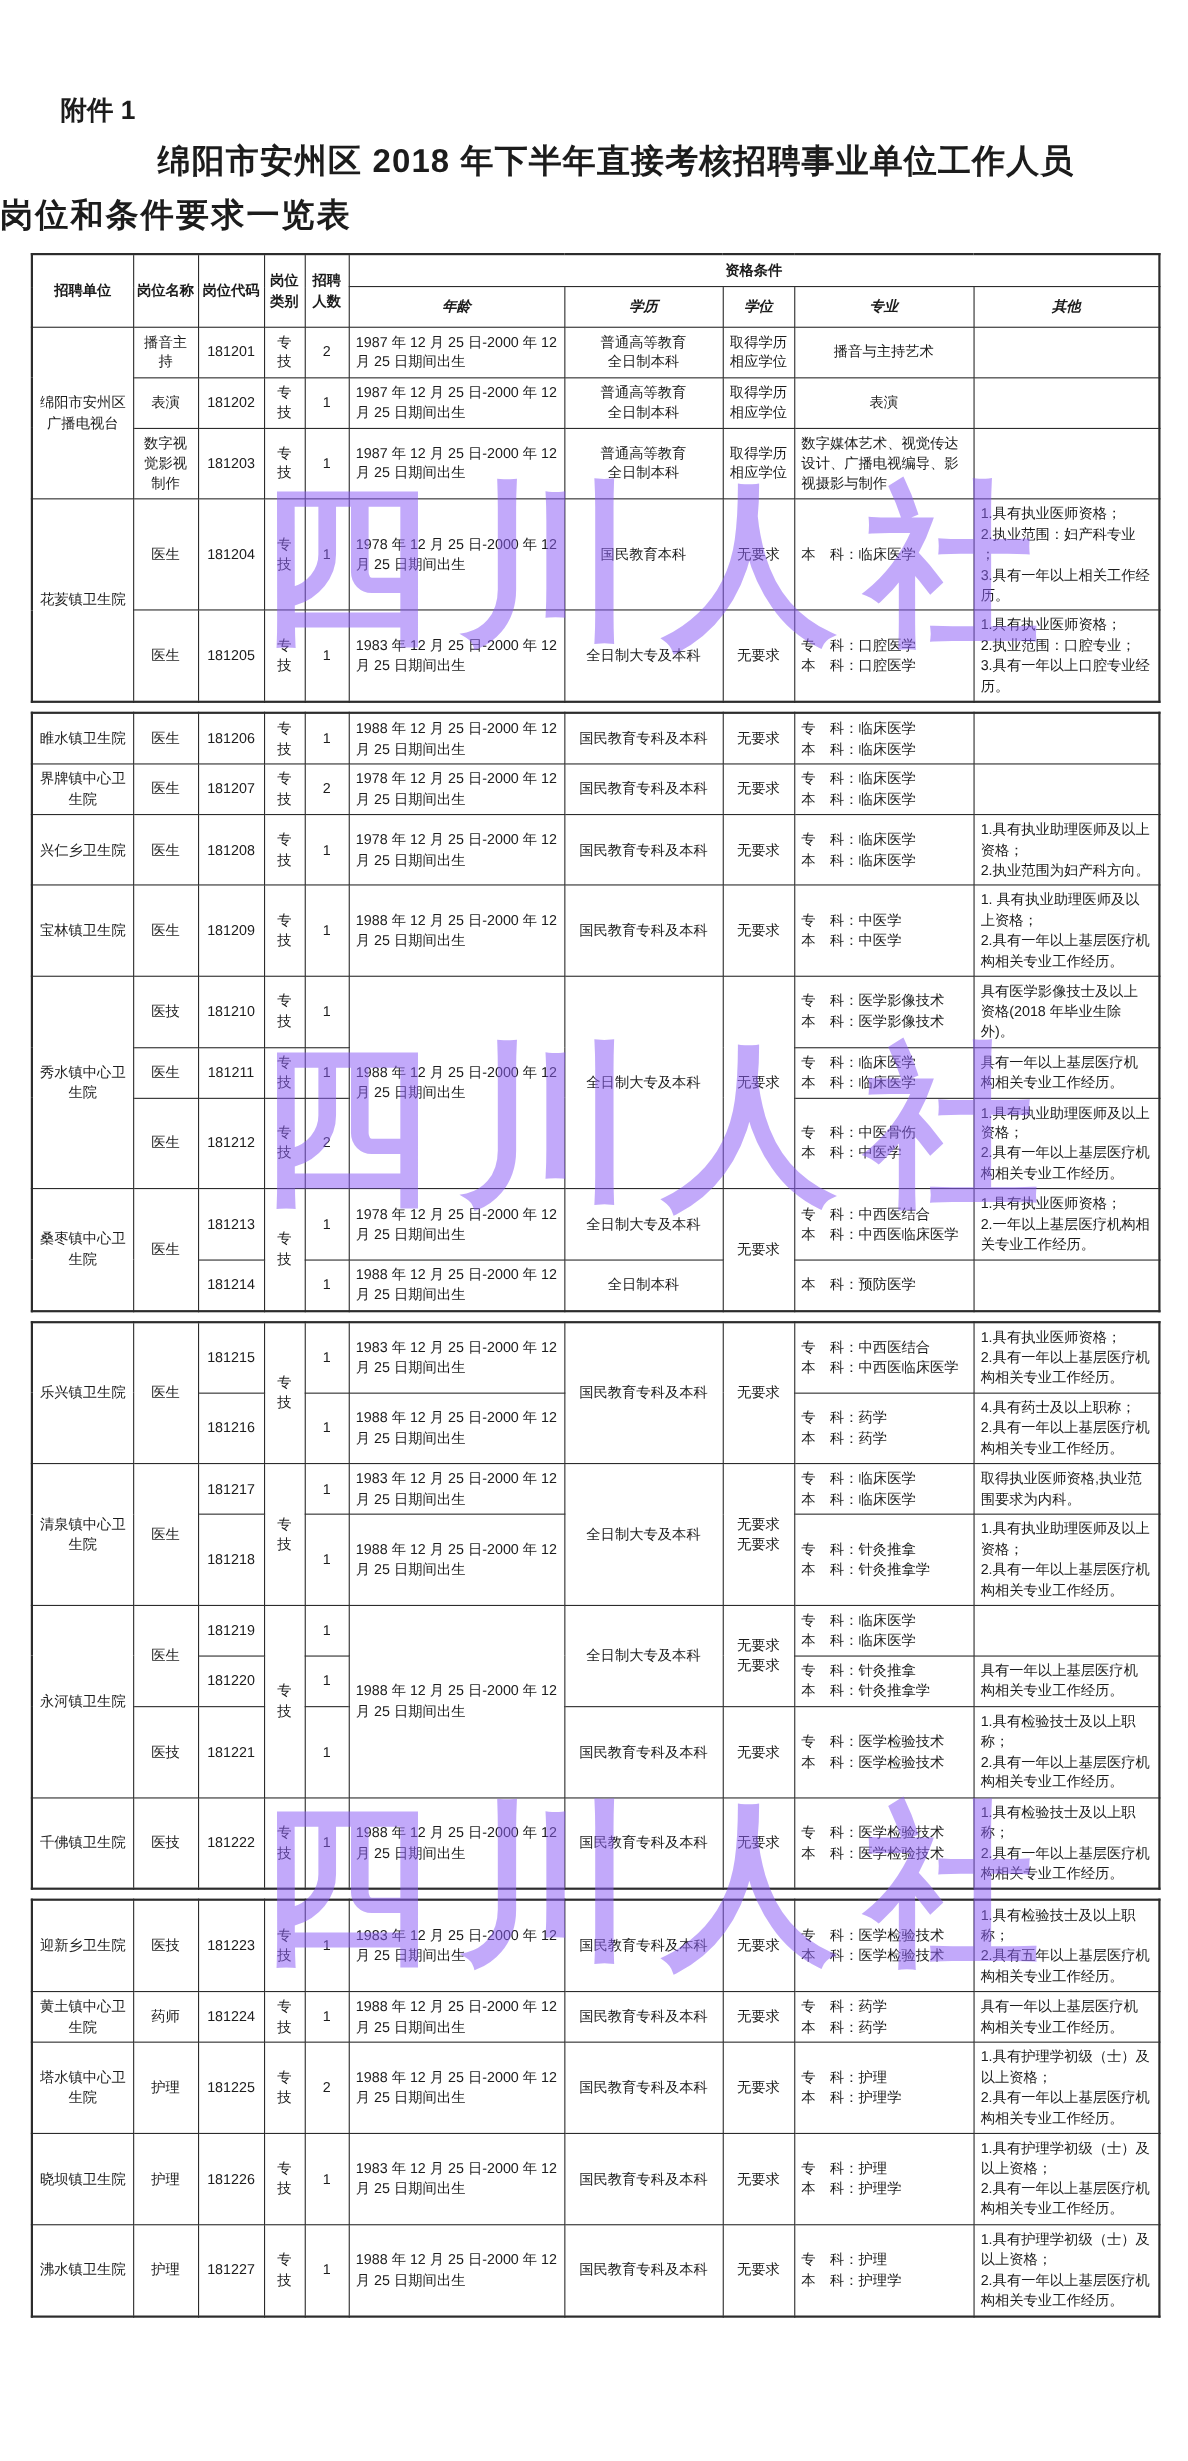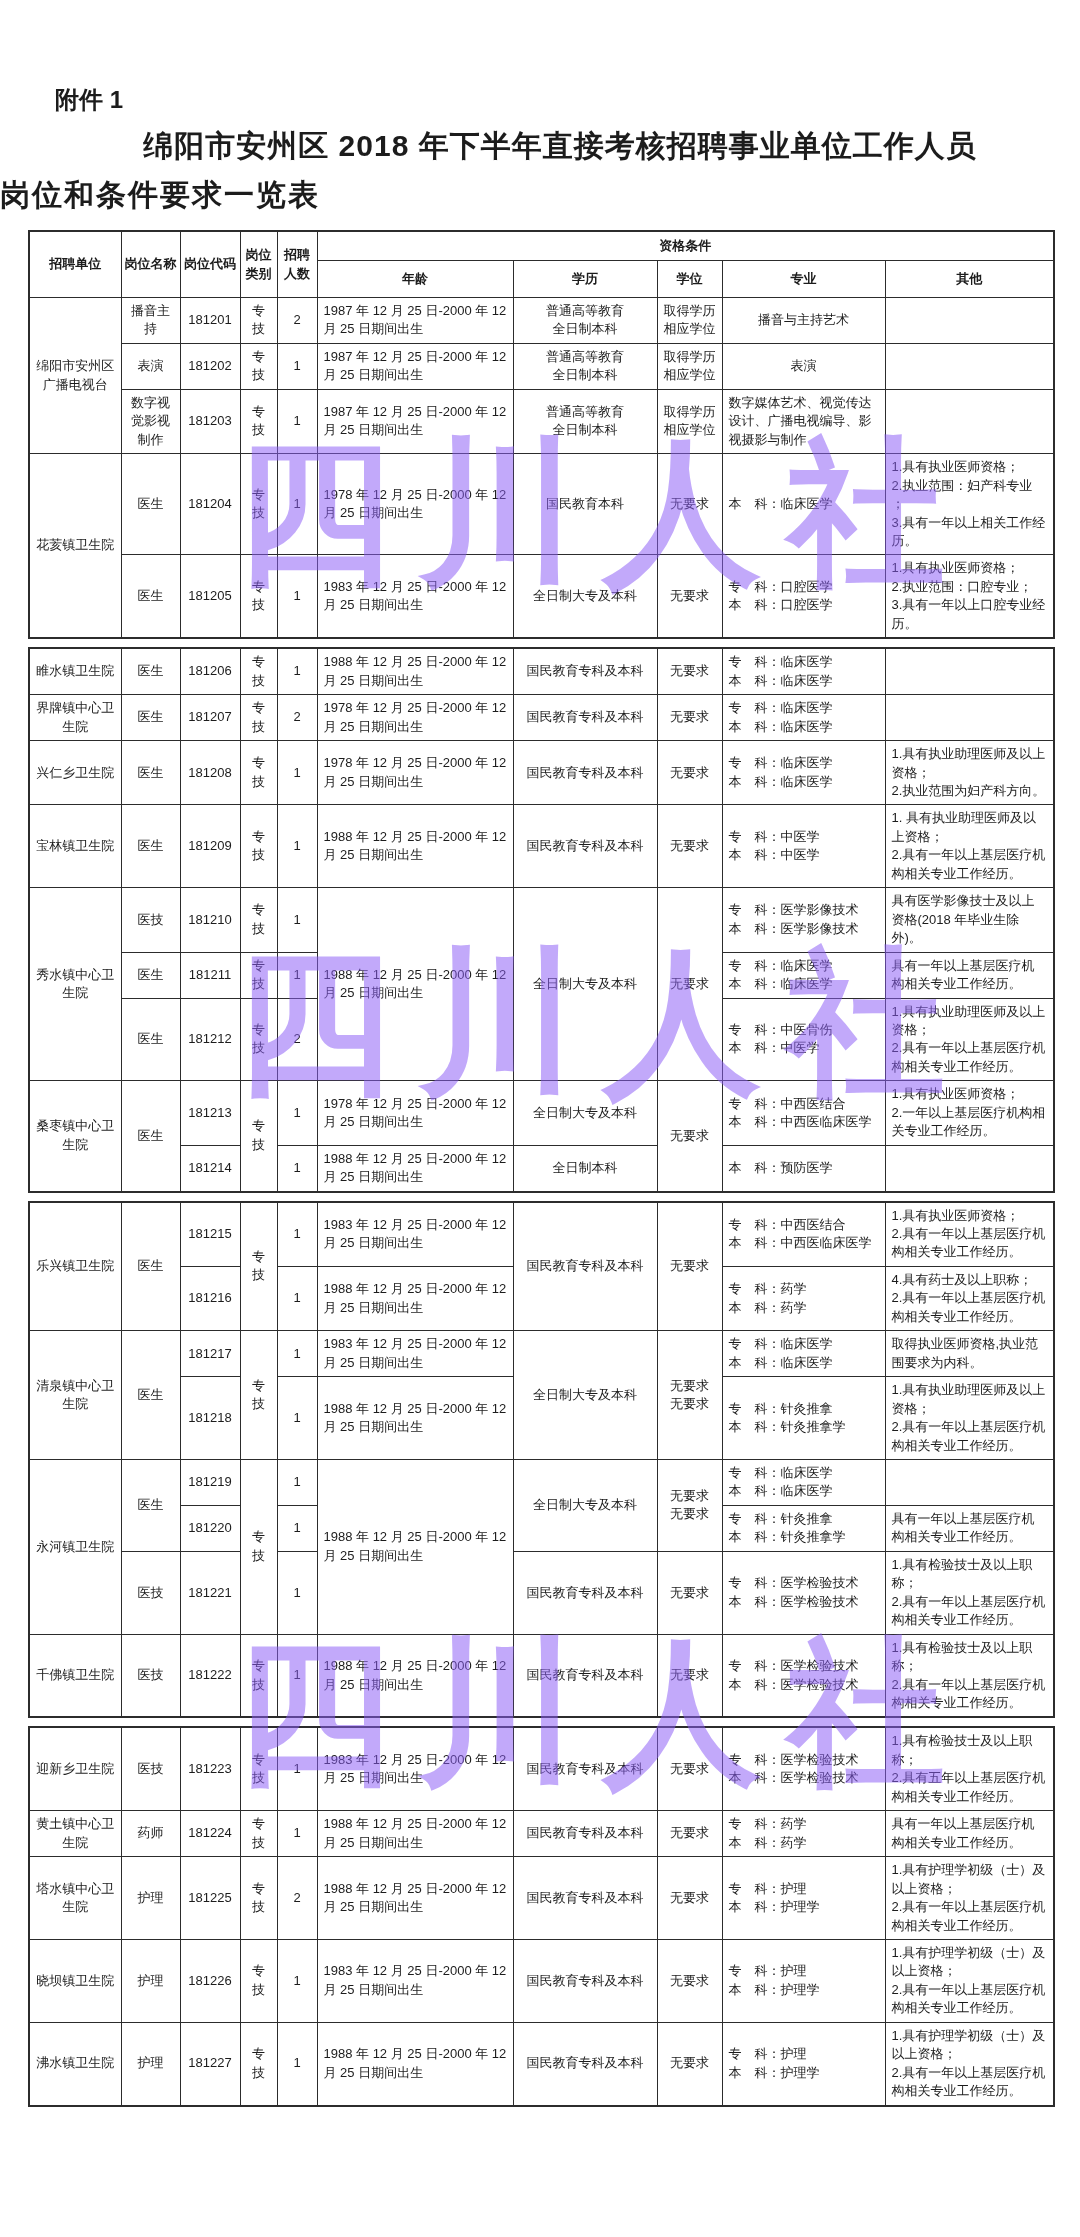--- a/index.html
+++ b/index.html
@@ -7,21 +7,21 @@
        font-family:"Liberation Sans","DejaVu Sans",sans-serif;color:#1c1c1c;}
   .attach{padding:84px 0 0 55px;font-size:24px;font-weight:700;}
   .title{margin:10px 70px 0 110px;text-align:center;font-size:30px;font-weight:700;letter-spacing:1px;}
   .subtitle{margin:8px 0 0 0;text-align:left;font-size:30px;font-weight:700;letter-spacing:2px;}
   .tables{margin:14px 27px 0 28px;}
   table.blk{table-layout:fixed;border-collapse:collapse;width:1025px;margin-top:8px;border:2px solid #2c2c2c;background:#fff;}
   th,td{border:1px solid #2c2c2c;font-size:13px;line-height:1.42;padding:4px 6px;
         vertical-align:middle;white-space:pre-line;word-break:break-all;}
   th{font-weight:700;text-align:center;padding:3px 2px;}
   th.q{height:22px;margin-top:26px;}
-  thead tr:last-child th{height:30px;}
+  thead tr:last-child th{height:30px;font-style:italic;}
   td.ac{text-align:center;}
   td.al{text-align:left;}
   .wm{position:absolute;left:235px;font-size:158px;font-weight:700;color:#8b5cf6;opacity:.52;
       letter-spacing:26px;pointer-events:none;z-index:3;white-space:nowrap;
       font-family:"Liberation Serif","DejaVu Serif",serif;}
   #wm1{top:408px;} #wm2{top:918px;} #wm3{top:1608px;}
 </style>
 </head>
 <body>
 

